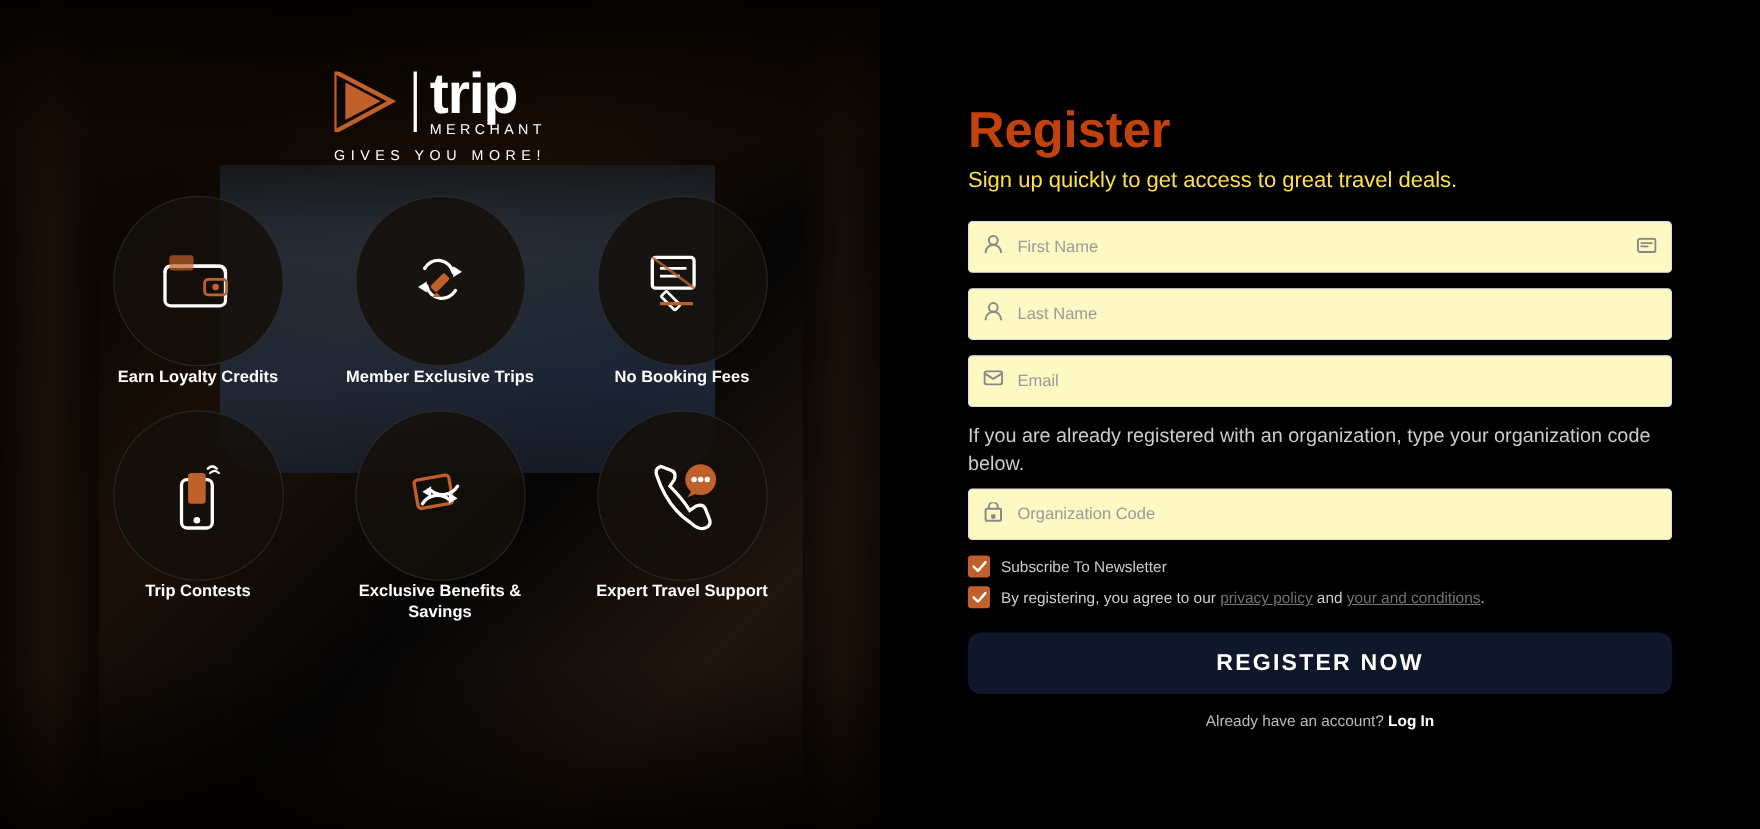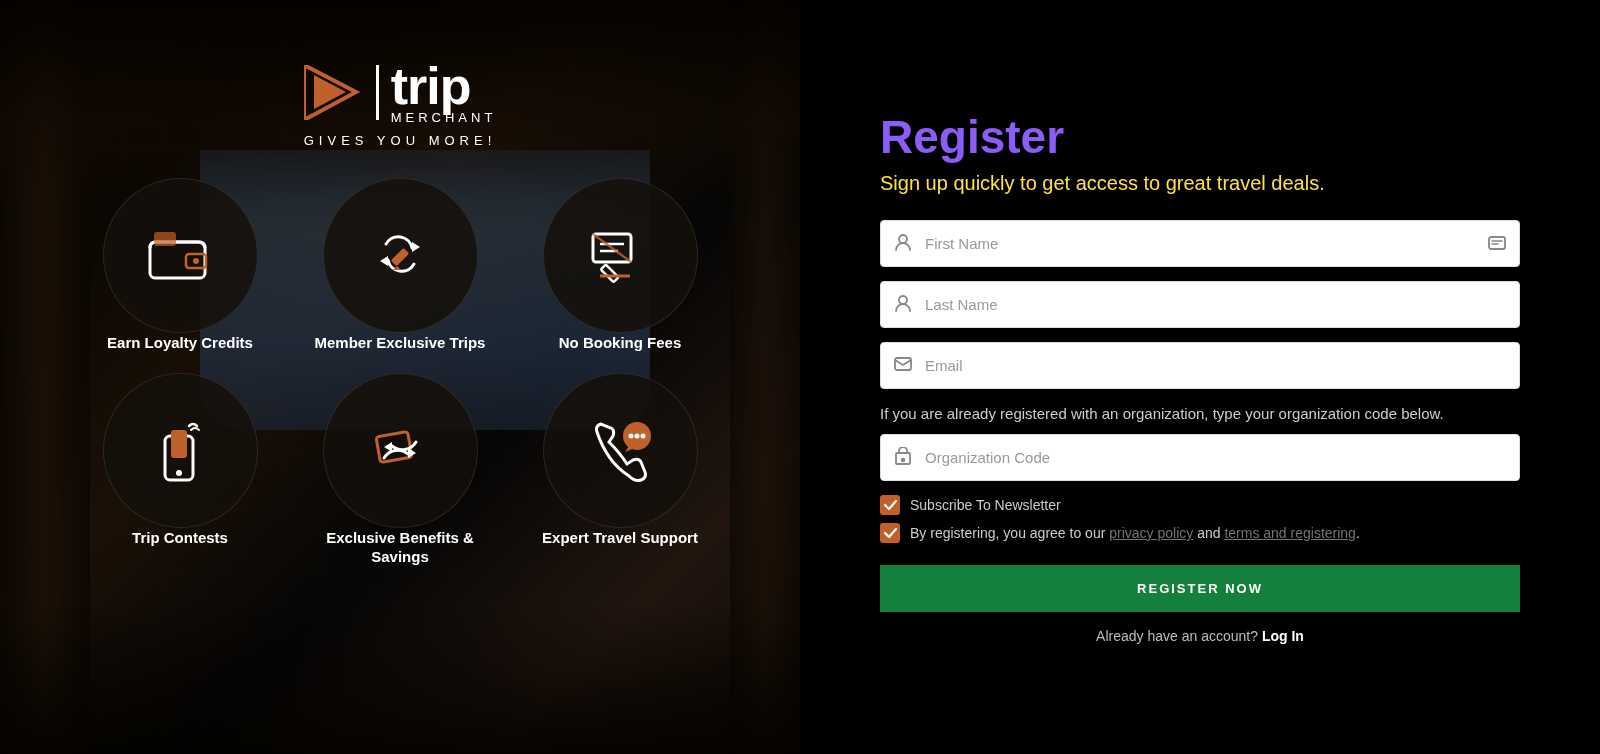--- a/index.html
+++ b/index.html
@@ -173,39 +173,39 @@
     
     .right-panel {
       flex: 1;
       background: #000;
       padding: 60px 80px;
       display: flex;
       flex-direction: column;
       justify-content: center;
     }
     .register-title {
-      color: #8b5cf6;
+      color: #c2410c;
       font-size: 46px;
       font-weight: 800;
       margin-bottom: 8px;
     }
     .register-subtitle {
       color: #fde047;
       font-size: 20px;
       margin-bottom: 25px;
     }
 
     
     .form-group {
       margin-bottom: 14px;
       position: relative;
     }
     .form-input {
       width: 100%;
-      background: #ffffff;
+      background: #fef9c3;
       border: 1px solid #ddd;
       border-radius: 4px;
       padding: 14px 44px 14px 44px;
       font-size: 15px;
       color: #555;
       outline: none;
     }
     .form-input::placeholder { color: #999; }
     .input-icon-left {
       position: absolute;
@@ -221,21 +221,21 @@
       top: 50%;
       transform: translateY(-50%);
       color: #888;
       font-size: 16px;
       display: flex;
       gap: 6px;
     }
 
     .org-code-hint {
       color: #ccc;
-      font-size: 15px;
+      font-size: 18px;
       margin-bottom: 10px;
       line-height: 1.4;
     }
 
     
     .checkbox-row {
       display: flex;
       align-items: center;
       gap: 10px;
       margin-bottom: 8px;
@@ -257,26 +257,26 @@
       font-size: 14px;
     }
     .checkbox-label a {
       color: #737373;
       text-decoration: underline;
     }
 
     
     .register-btn {
       width: 100%;
-      background: #15803d;
+      background: #0f172a;
       color: #fff;
       border: none;
-      border-radius: 0;
+      border-radius: 12px;
       padding: 16px;
-      font-size: 13px;
+      font-size: 21px;
       font-weight: 700;
       letter-spacing: 2px;
       cursor: pointer;
       margin-top: 14px;
       margin-bottom: 16px;
     }
 
     .login-row {
       text-align: center;
       color: #bbb;
@@ -503,21 +503,21 @@
     <span class="checkbox-label">Subscribe To Newsletter</span>
   </div>
 
   <div class="checkbox-row">
     <div class="checkbox-styled">
       <svg width="13" height="10" viewBox="0 0 13 10" fill="none">
           <path d="M1 5l4 4 7-8" stroke="#fff" stroke-width="2.2" stroke-linecap="round" stroke-linejoin="round"></path>
         </svg>
     </div>
     <span class="checkbox-label">
-      <span>By registering, you agree to our </span><a href="#">privacy policy</a><span> and </span><a href="#">terms and registering</a><span>.</span>
+      <span>By registering, you agree to our </span><a href="#">privacy policy</a><span> and </span><a href="#">your and conditions</a><span>.</span>
     </span>
   </div>
 
   <button class="register-btn">REGISTER NOW</button>
 
   <div class="login-row">
     <span>Already have an account?</span>
     <strong> <span>Log In</span></strong>
   </div>
 </div>

